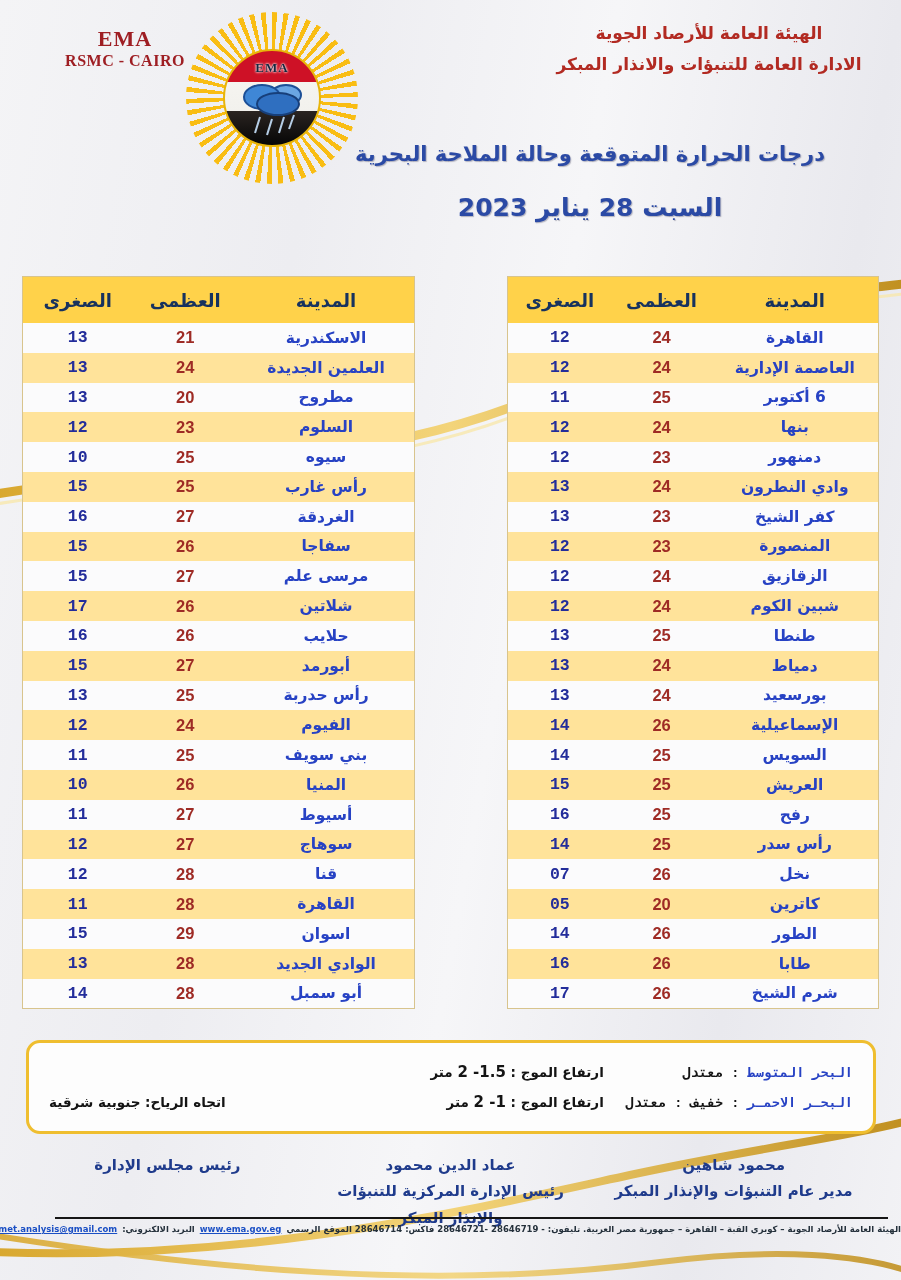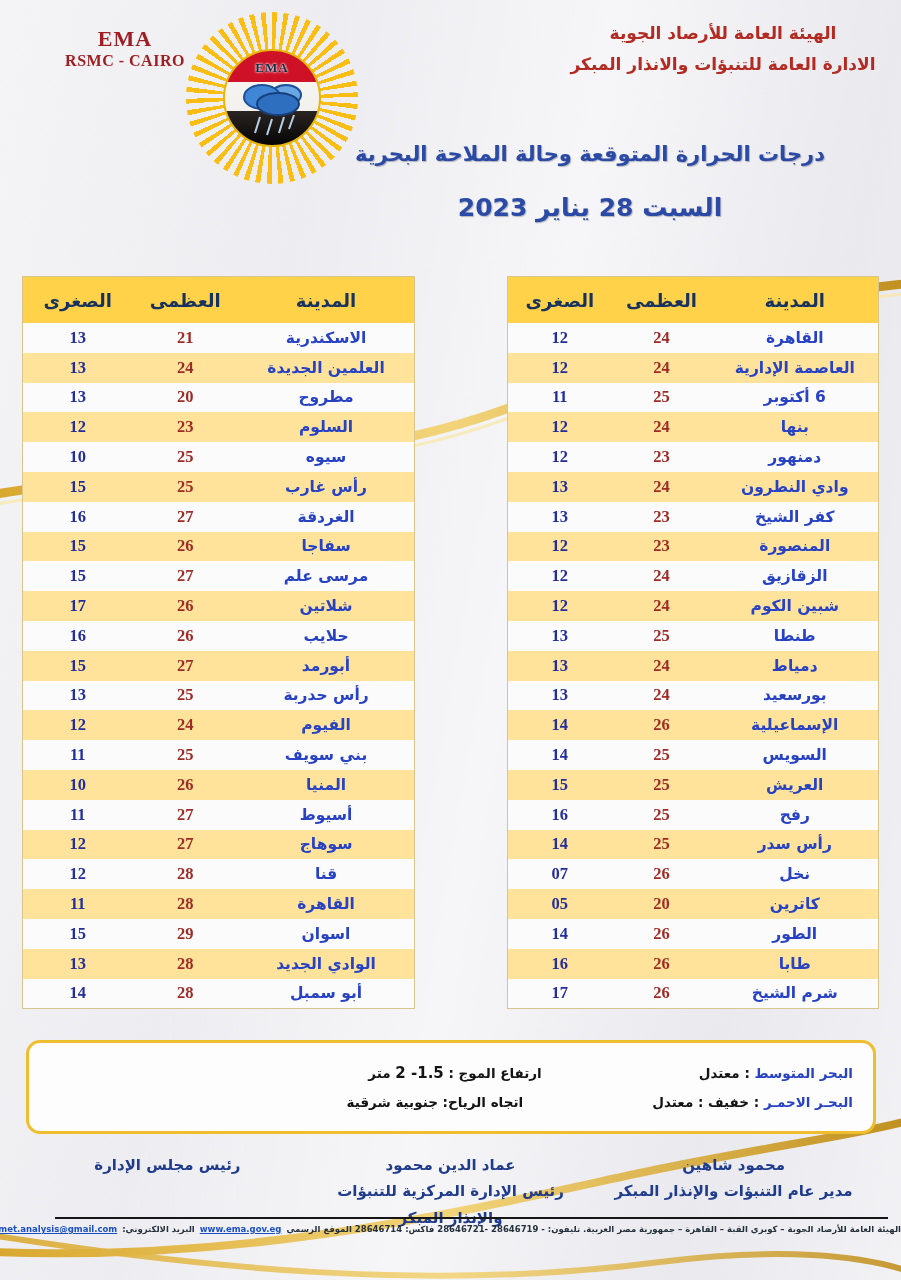--- a/index.html
+++ b/index.html
@@ -21,21 +21,21 @@
             radial-gradient(circle at 50% 50%, #ffd83d 0 31%, rgba(255,216,61,0) 32%),
             repeating-conic-gradient(#f9bd13 0deg 3.4deg, rgba(249,189,19,0) 3.4deg 7.83deg); }
   .emblem { position:absolute; left:50%; top:50%; width:98px; height:98px; transform:translate(-50%,-50%);
             border-radius:50%; overflow:hidden; border:2px solid #e8b50a;
             background:linear-gradient(180deg,#CE1126 0%,#CE1126 33%,#F5F4F0 33%,#F2F1ED 64%,#2a2421 64%,#060606 100%); }
   .emblem .ema-txt { position:absolute; top:9px; width:100%; text-align:center; color:#14263f;
                      font-weight:bold; font-size:13px; font-family:"Liberation Serif", serif;
                      text-shadow:0 0 2px #ffffff,0 0 3px #ffffff; letter-spacing:1px; }
   .cloud-svg { position:absolute; left:9px; top:24px; }
 
-  .header-right { position:absolute; right:0; top:18px; width:356px; text-align:center;
+  .header-right { position:absolute; right:14px; top:18px; width:356px; text-align:center;
                   direction:rtl; color:#B22A22; font-weight:bold; font-size:17px; line-height:1.8; }
 
   
   .title { position:absolute; left:312px; top:142px; width:556px; text-align:center; direction:rtl;
            color:#2B4AA5; font-weight:bold; text-shadow:1px 1px 1px rgba(60,60,90,.35); }
   .title .t1 { font-size:21px; }
   .title .t2 { font-size:25px;margin-top:27px; }
 
   
   .tables { position:absolute; top:276px; left:0; width:100%; padding:0 22px;
@@ -44,32 +44,32 @@
   .tbl-left  { width:393px; }
   .tbl-right { width:372px; }
   .thead { display:flex; align-items:center; height:46px; background:#FFD24A;
            color:#17325E; font-weight:bold; font-size:18px; }
   .col { text-align:center; }
   .col.city { width:45%; } .col.max { width:27%; } .col.min { width:28%; }
   .row { display:flex; align-items:center; height:29.8px; font-weight:bold; }
   .tbody .row:nth-of-type(odd)  { background:#FBFBFC; }
   .tbody .row:nth-of-type(even) { background:#FFE39A; }
   .row .city { color:#2742C4; font-size:15.5px; }
-  .row .max  { color:#9E2B25; font-family:Liberation Serif, serif; font-size:16.5px;text-align:center; }
-  .row .min  { color:#232D9B; font-family:Liberation Serif, serif; font-size:16.5px; }
+  .row .max  { color:#9E2B25; font-family:Liberation Sans, sans-serif; font-size:16.5px;text-align:center; }
+  .row .min  { color:#232D9B; font-family:Liberation Mono, monospace; font-size:16.5px; }
 
   
   .marine { position:absolute; left:26px; top:1040px; width:850px; height:94px;
             background:#fdfdfd; border:3px solid #EFBE2F; border-radius:14px;
             direction:rtl; display:flex; flex-direction:column; justify-content:center; gap:12px;
             padding:0 20px; font-size:13.5px; font-weight:bold; color:#141414; }
   .marine-row { display:flex; align-items:center; }
-  .m-sea  { width:31%; }
+  .m-sea  { width:31%;font-family:Liberation Mono, monospace; }
   .m-sea .sea-name { color:#2742C4; }
-  .m-wave { width:37%; text-align:center; }
+  .m-wave { width:37%; text-align:right; }
   .m-wave .wave-val { font-size:15px; }
   .m-wind { width:32%; text-align:left; }
 
   
   .sigs { position:absolute; top:1152px; left:0; width:100%; padding:0 28px;
           display:flex; direction:rtl; justify-content:space-between;
           color:#1F3B8C; font-weight:bold; font-size:15px; line-height:1.75; text-align:center; }
   .sig { width:33%; }
 
   .divider { position:absolute; top:1217px; left:55px; width:833px; height:2px; background:#161616; }
@@ -444,20 +444,25 @@
             <span class="wave-val">1.5- 2</span>
             <span>متر</span>
           </div>
         </div>
 
         <div class="marine-row">
           <div class="m-sea">
             <span class="sea-name">البحـر الاحمـر</span>
             <span>: خفيف : معتدل</span>
           </div>
+          <div class="m-wave">
+            <span>ارتفاع الموج :</span>
+            <span class="wave-val">1- 2</span>
+            <span>متر</span>
+          </div>
           <div class="m-wind">اتجاه الرياح: جنوبية شرقية</div>
         </div>
       </div>
 
     <div class="sigs">
 
         <div class="sig">
           <div>محمود شاهين</div>
           <div>مدير عام التنبؤات والإنذار المبكر</div>
         </div>

